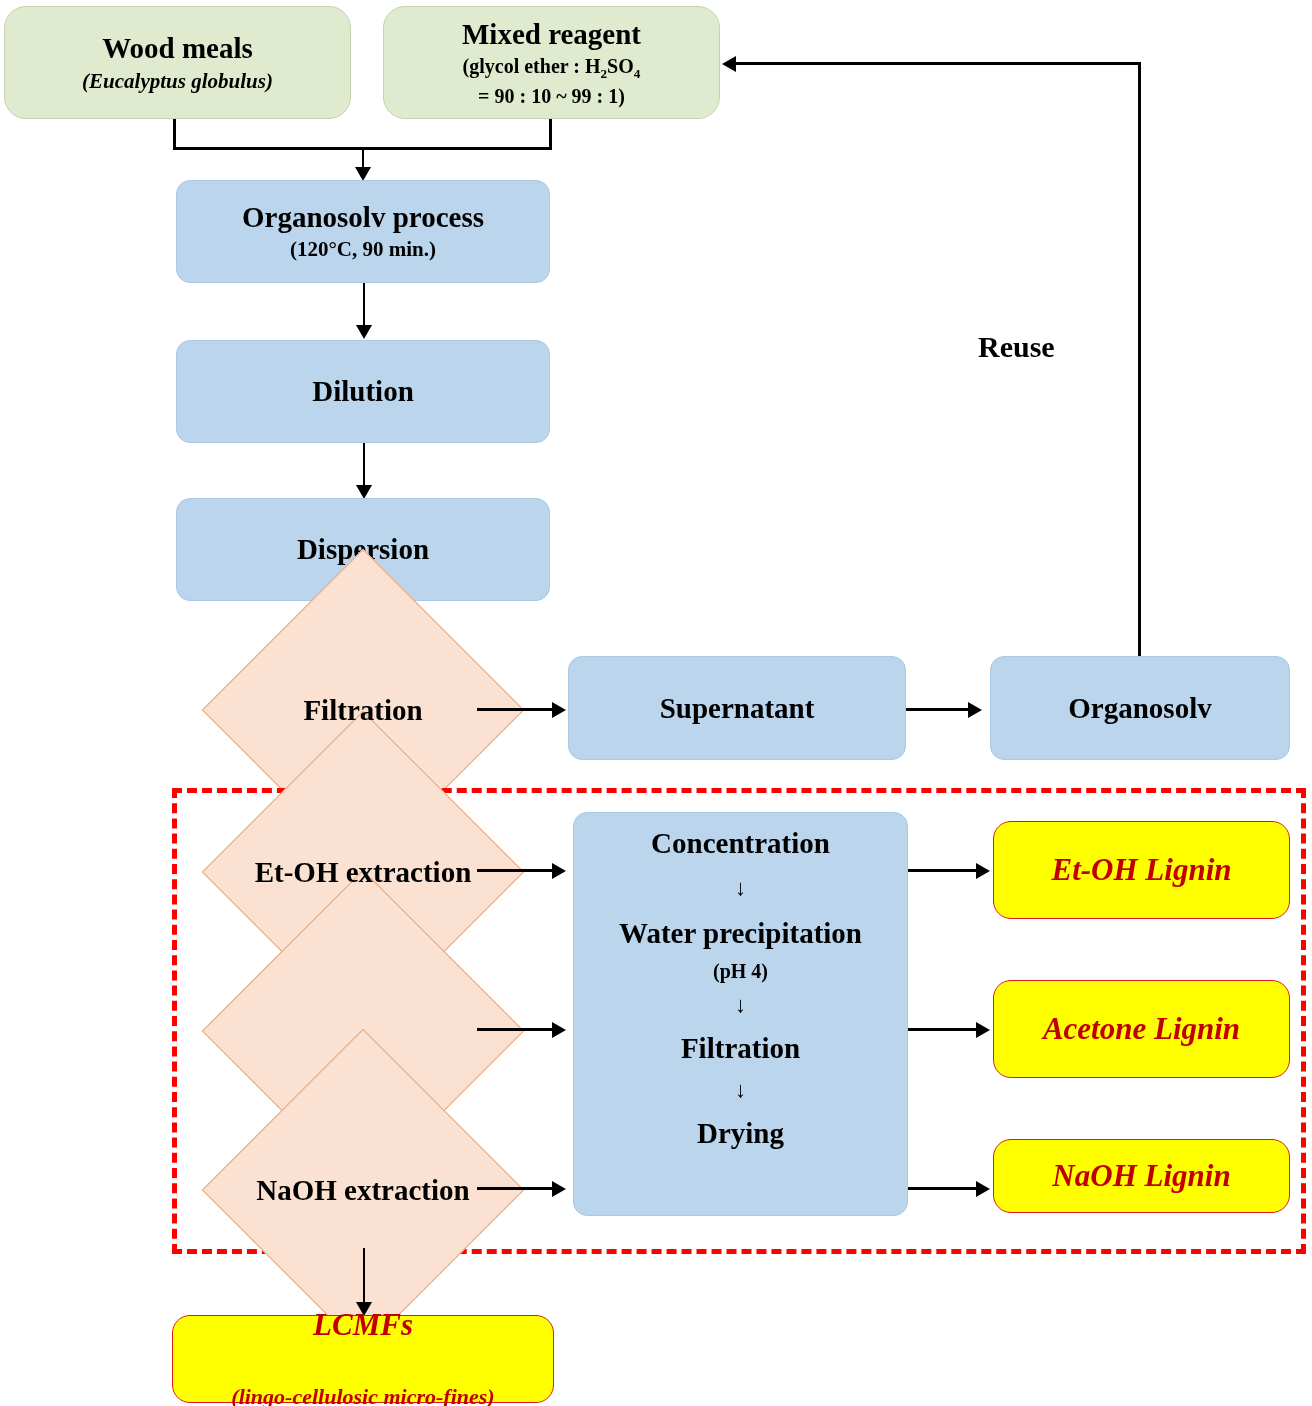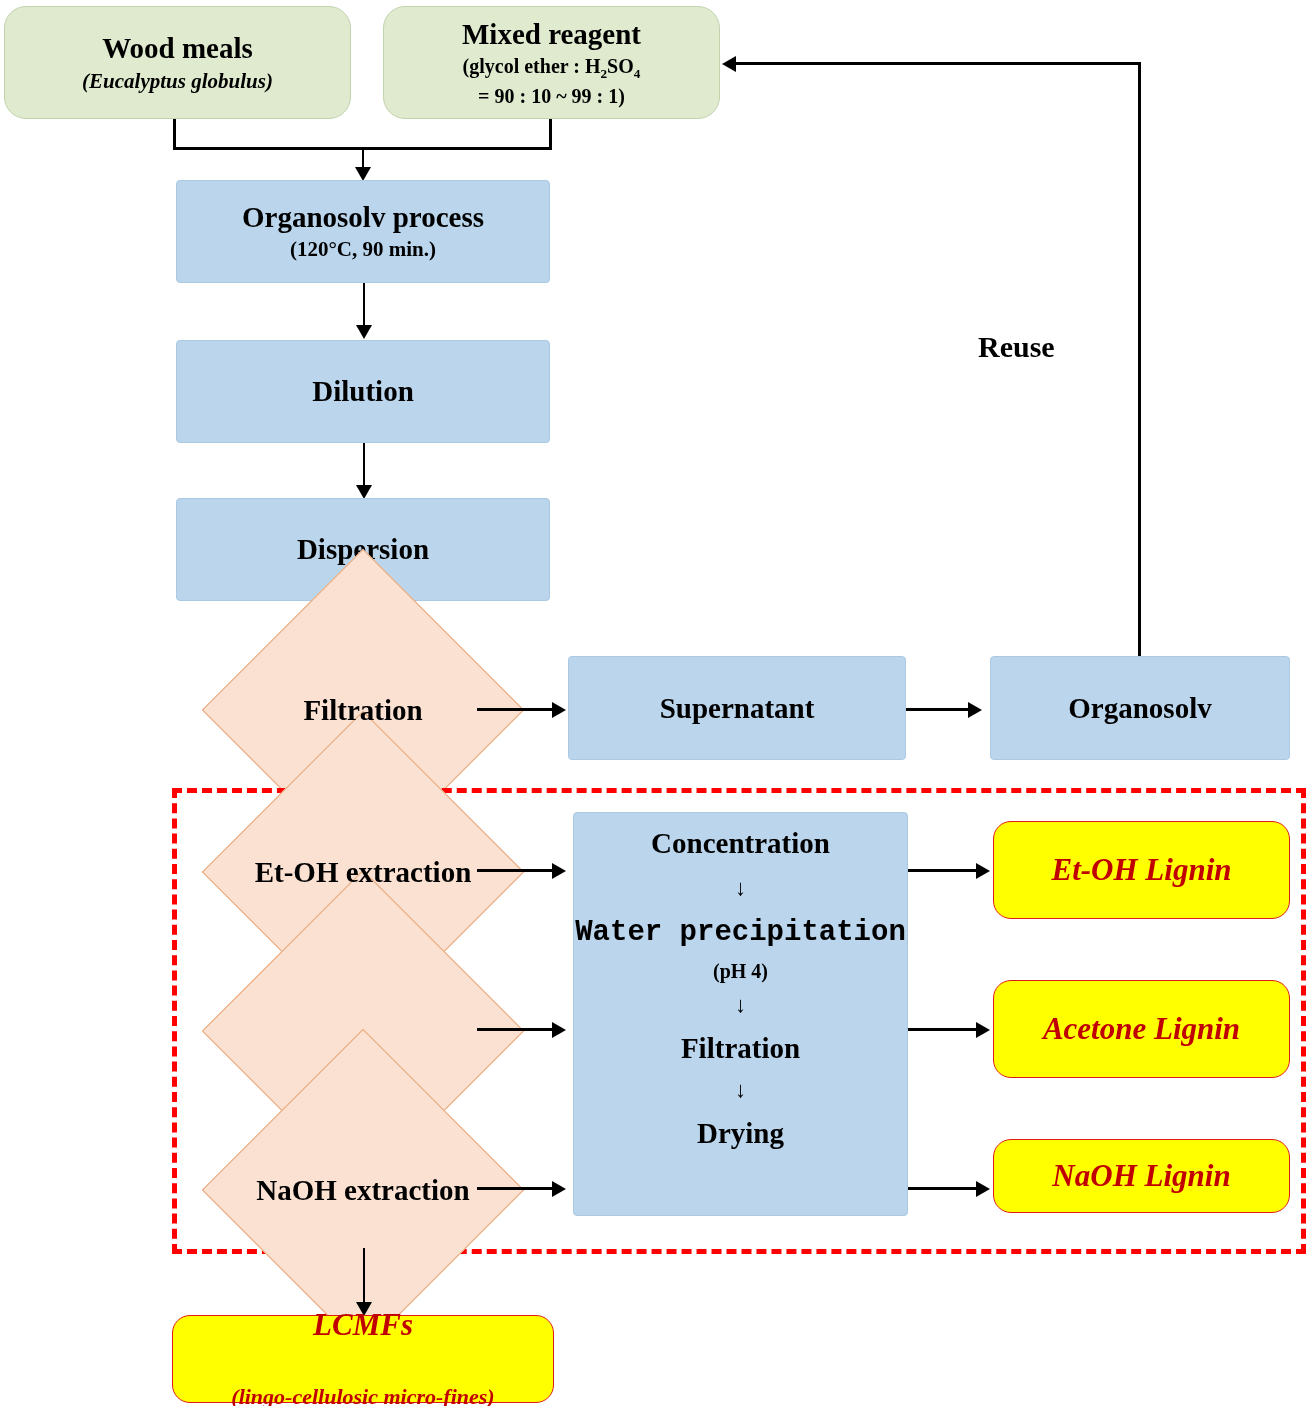--- a/index.html
+++ b/index.html
@@ -29,21 +29,21 @@
   
   .green {
     background: #dfeacf;
     border: 1px solid #c2d3ae;
     border-radius: 22px;
   }
   
   .blue {
     background: #bad5ec;
     border: 1px solid #a9c9e4;
-    border-radius: 4px;
+    border-radius: 14px;
   }
   
   .yellow {
     background: #ffff00;
     border: 1.5px solid #e01b1b;
     border-radius: 18px;
   }
   
   .diamond {
     position: absolute;
@@ -233,21 +233,21 @@
     <div class="dshape"></div>
     <div class="dlabel t-title" style="font-size:29px;">NaOH extraction</div>
   </div>
 
   <div class="ln ln-thin-v" style="left:363px; top:1248px; height:62px;"></div>
   <div class="arrowhead ah-down" style="left:356px; top:1302px;"></div>
 
   <div class="node blue" style="left:573px; top:812px; width:335px; height:404px; justify-content:flex-start; padding-top:14px;">
     <div class="t-title inner-step" style="font-size:29px;">Concentration</div>
     <div class="inner-arrow" style="margin-top:18px;">↓</div>
-    <div class="t-title inner-step" style="font-size:29px; margin-top:14px;font-family:Liberation Mono, monospace;">Water precipitation</div>
+    <div class="t-title inner-step" style="font-size:29px; margin-top:14px;">Water precipitation</div>
     <div class="t-sub" style="font-size:20px; margin-top:10px;">(pH 4)</div>
     <div class="inner-arrow" style="margin-top:12px;">↓</div>
     <div class="t-title inner-step" style="font-size:29px; margin-top:12px;">Filtration</div>
     <div class="inner-arrow" style="margin-top:14px;">↓</div>
     <div class="t-title inner-step" style="font-size:29px; margin-top:12px;">Drying</div>
   </div>
 
   <div class="ln ln-h" style="left:477px; top:869px; width:78px;"></div>
   <div class="arrowhead ah-right" style="left:552px; top:863px;"></div>
 

